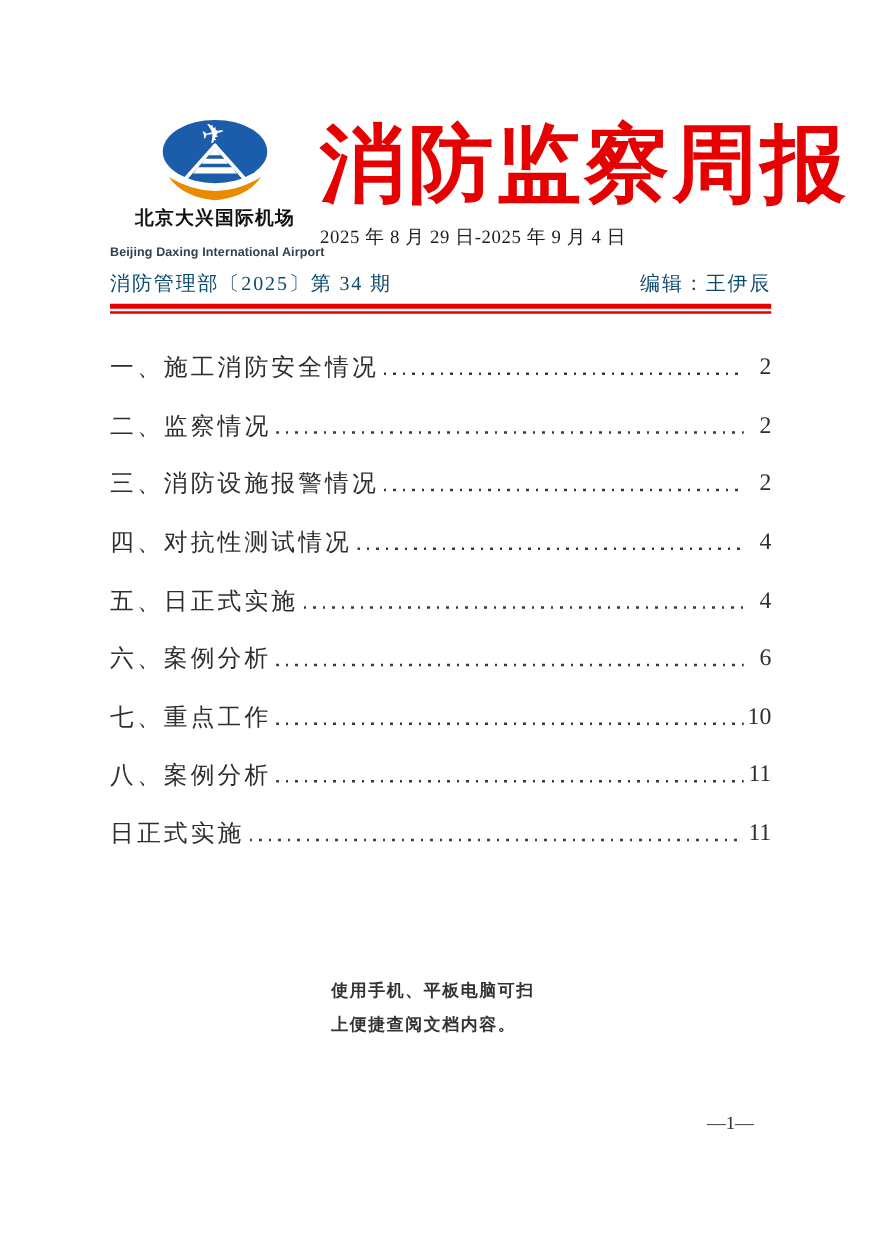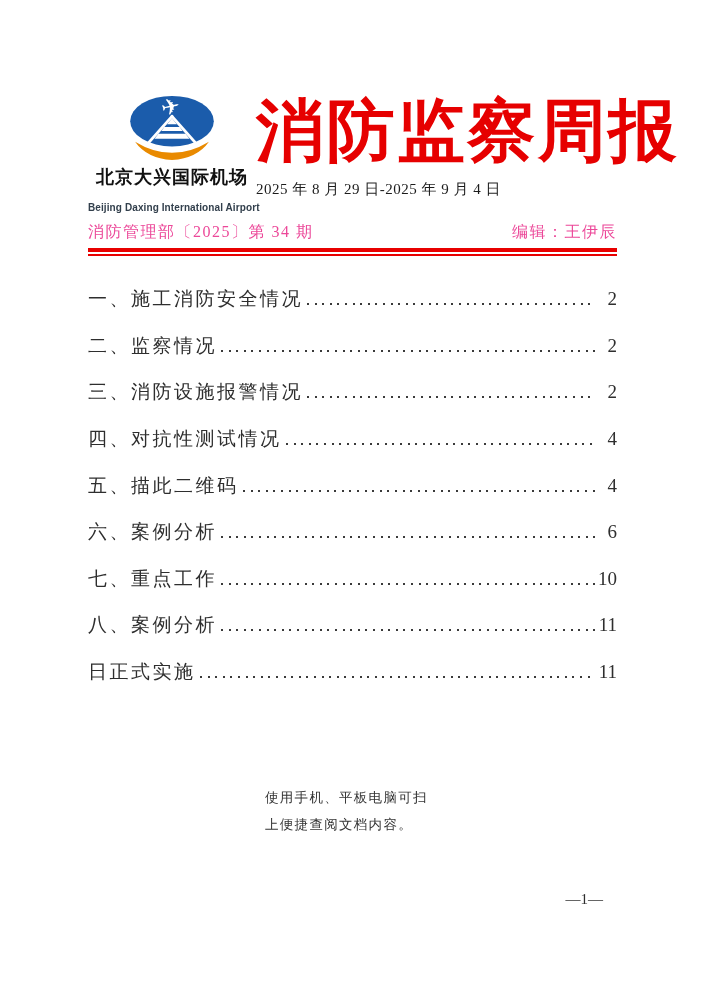--- a/index.html
+++ b/index.html
@@ -14,21 +14,21 @@
     color: #222222;
     overflow: hidden;
   }
 
   
   .header { display: flex; align-items: flex-start; }
   .logo-block { width: 168px; flex-shrink: 0; text-align: center; }
   .emblem { display: block; margin: 6px auto 0 auto; width: 92px; height: 70px; }
   .logo-cn {
     font-family: "Liberation Sans", "DejaVu Sans", sans-serif;
-    font-weight: bold; font-size: 18px; letter-spacing: 1px;
+    font-weight: bold; font-size: 15px; letter-spacing: 1px;
     color: #111111; white-space: nowrap; margin-top: 1px;
   }
   .logo-en {
     font-family: Liberation Sans, sans-serif;
     font-weight: bold; font-size: 10px; letter-spacing: 0.1px;
     color: #33404d; white-space: nowrap; margin-top: 13px;
   }
   .title-block { flex: 1; display: flex; flex-direction: column; min-width: 0; }
   .report-title {
     font-size: 68px; font-weight: bold; letter-spacing: 2.5px;
@@ -36,21 +36,21 @@
     margin-top: 2px;
   }
   .date-range {
     text-align: left; font-size: 15px; letter-spacing: 0.5px;
     color: #1c1c1c; margin-top: 7px; white-space: nowrap;
   }
 
   
   .issue-row {
     display: flex; justify-content: space-between; align-items: center;
-    font-size: 16px; letter-spacing: 1.5px; color: #ec4899;
+    font-size: 16px; letter-spacing: 1.5px; color: #0c4a6e;
     margin-top: 9px;
   }
   .red-rule { margin-top: 5px; height: 2px; border-top: 4px solid #e80000; border-bottom: 2px solid #e80000; }
 
   
   .toc { margin-top: 20px; }
   .toc-row {
     display: flex; align-items: center; height: 46.6px;
     font-size: 19px; letter-spacing: 2.5px; color: #2e2e2e;
   }
@@ -63,20 +63,21 @@
     background-position: left bottom 3px;
     background-size: 100% 2px;
   }
   .toc-page { letter-spacing: 0; min-width: 20px; text-align: right; white-space: nowrap; }
 
   
   .qr-note {
     margin-top: 89px; margin-left: 177px;
     font-size: 13.5px; line-height: 27px; letter-spacing: 1.3px;
     color: #333333;
+    font-weight: bold;
   }
 
   
   .footer-page {
     position: absolute; top: 891px; right: 104px;
     font-size: 15px; color: #2e2e2e; letter-spacing: 0;
   }
 </style>
 </head>
 <body>
@@ -137,21 +138,21 @@
     <span class="toc-page">2</span>
   </div>
 
   <div class="toc-row">
     <span class="toc-label">四、对抗性测试情况</span>
     <span class="toc-dots"></span>
     <span class="toc-page">4</span>
   </div>
 
   <div class="toc-row">
-    <span class="toc-label">五、描此二维码</span>
+    <span class="toc-label">五、日正式实施</span>
     <span class="toc-dots"></span>
     <span class="toc-page">4</span>
   </div>
 
   <div class="toc-row">
     <span class="toc-label">六、案例分析</span>
     <span class="toc-dots"></span>
     <span class="toc-page">6</span>
   </div>
 

